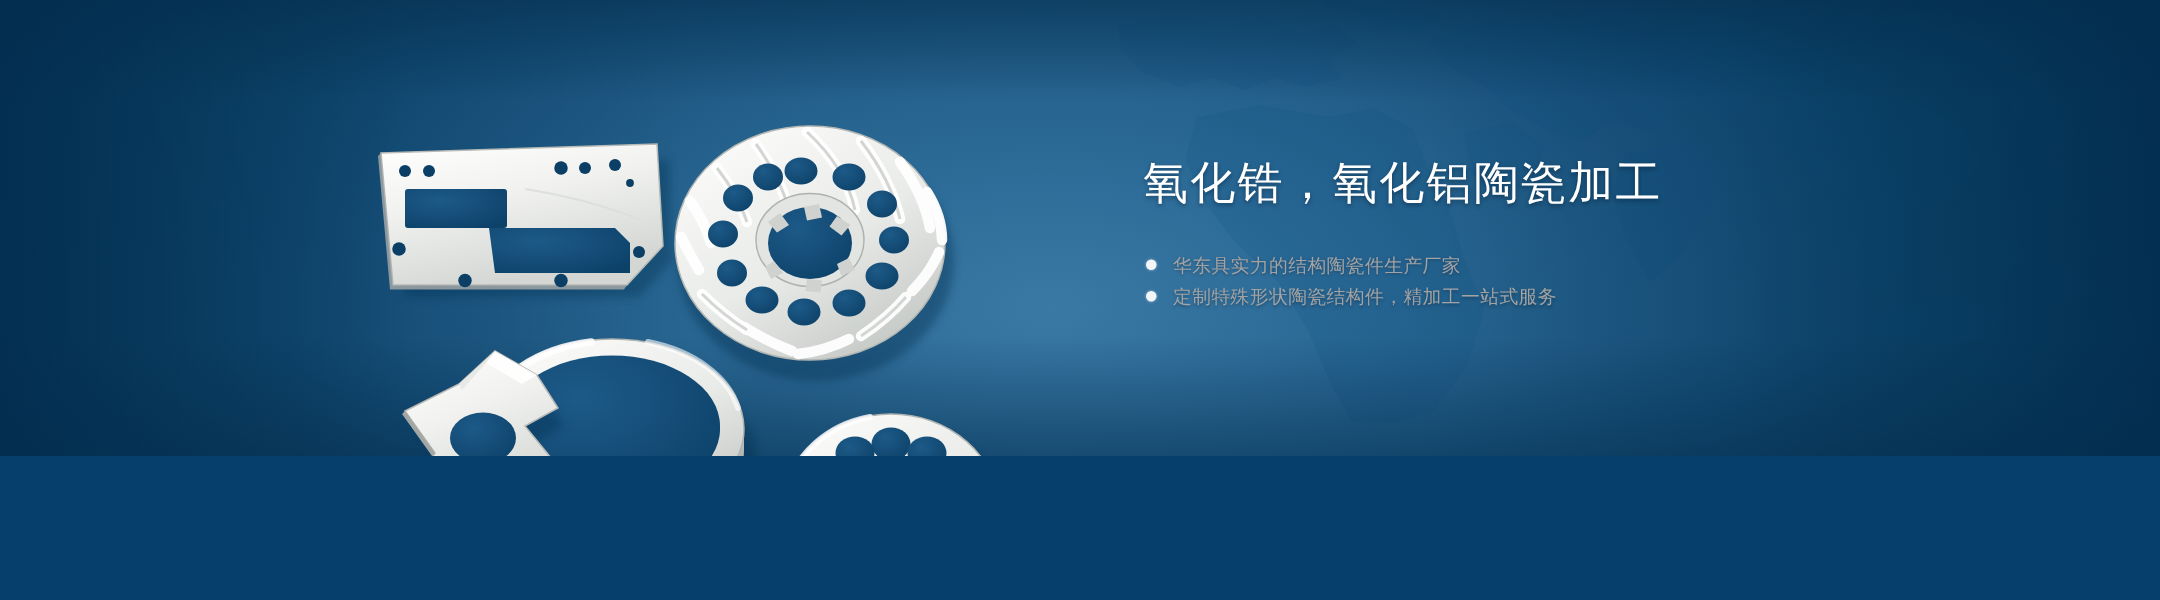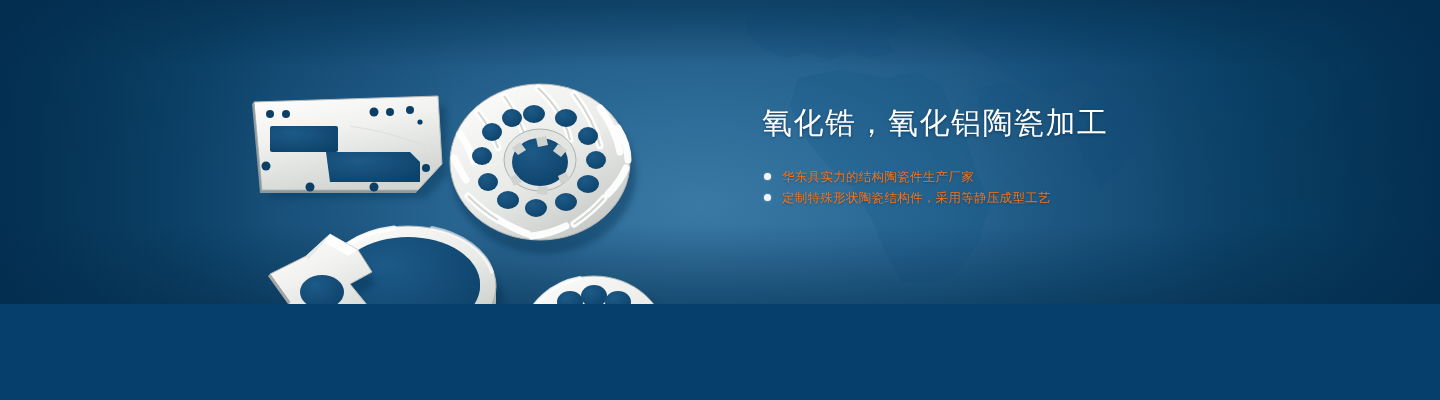--- a/index.html
+++ b/index.html
@@ -55,21 +55,21 @@
   .bullets li{
     display:flex;align-items:center;
     height:21px;margin-bottom:0px;
   }
   .dot{
     width:7px;height:7px;border-radius:50%;
     background:#f2f6f9;flex:0 0 auto;margin-right:11px;
     box-shadow:0 0 2px rgba(255,255,255,.5);
   }
   .btxt{
-    font-size:12.5px;line-height:21px;color:#f97316;letter-spacing:.3px;
+    font-size:12.5px;line-height:21px;color:#a3a3a3;letter-spacing:.3px;
     white-space:nowrap;text-shadow:0 1px 2px rgba(0,20,40,.35);
   }
   
   .parts{position:absolute;left:230px;top:40px;width:480px;height:340px;}
   .parts svg{width:100%;height:100%;display:block;}
 </style>
 </head>
 <body>
 
 <div class="banner">
@@ -292,18 +292,18 @@
 
   <div class="copy">
     <h1 class="headline">氧化锆，氧化铝陶瓷加工</h1>
     <ul class="bullets">
       <li>
         <span class="dot"></span>
         <span class="btxt">华东具实力的结构陶瓷件生产厂家</span>
       </li>
       <li>
         <span class="dot"></span>
-        <span class="btxt">定制特殊形状陶瓷结构件，采用等静压成型工艺</span>
+        <span class="btxt">定制特殊形状陶瓷结构件，精加工一站式服务</span>
       </li>
     </ul>
   </div>
 
 </div>
 
 </body></html>

